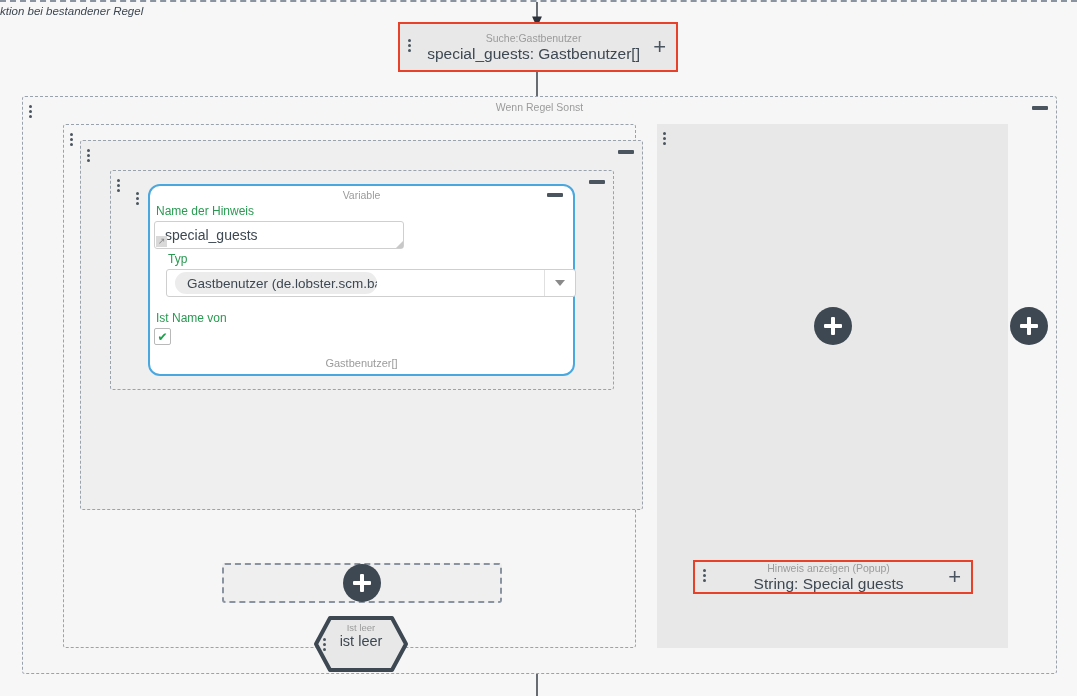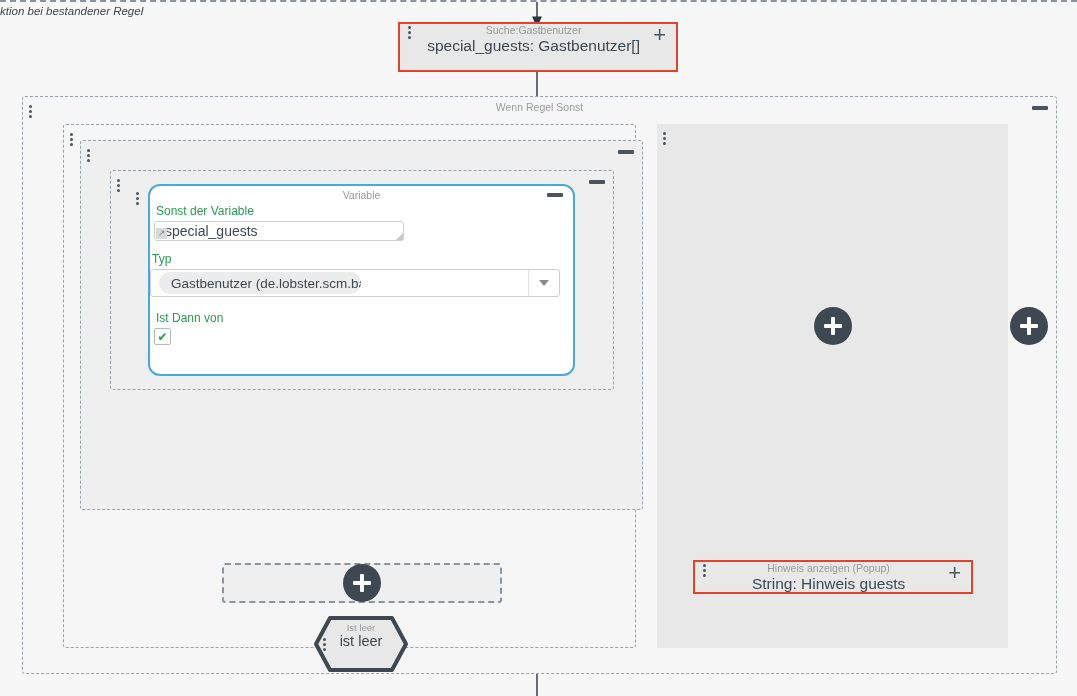--- a/index.html
+++ b/index.html
@@ -28,21 +28,21 @@
     white-space:nowrap;
   }
 
   
   #wires{position:absolute;left:0;top:0;width:1077px;height:696px;pointer-events:none;}
 
   
   .node{
     background:#e8e8e8;
     border:2px solid #e8412a;
-    display:flex;align-items:flex-start;
+    display:flex;align-items:center;
     box-sizing:border-box;
   }
   .node .grip{flex:0 0 auto;padding:0 6px 0 8px;}
   .node .node-body{flex:1 1 auto;text-align:center;line-height:1.15;}
   .node .node-sub{font-size:10.5px;color:#9b9b9b;display:block;}
   .node .node-title{font-size:15.5px;color:#3d4852;display:block;margin-top:1px;}
   .node .plus-lite{
     flex:0 0 auto;font-size:22px;color:#4a5560;font-weight:400;
     padding:0 10px 0 4px;line-height:1;cursor:pointer;
   }
@@ -85,21 +85,21 @@
   }
   .vcard .cont-label{color:#9b9b9b;top:3px;}
   .vcard .minus-btn{background:#4a5560;}
   .vcard .foot-label{
     position:absolute;left:0;right:0;bottom:5px;text-align:center;
     font-size:11px;color:#9b9b9b;
   }
 
   .field-label{font-size:12px;color:#2a9a52;margin:0 0 3px 2px;}
   .txtinput{
-    width:250px;height:20px;box-sizing:border-box;
+    width:250px;height:28px;box-sizing:border-box;
     border:1px solid #cfcfcf;border-radius:3px;background:#fff;
     font-size:14px;color:#3d4852;padding:3px 6px 3px 10px;
     font-family:"Liberation Sans", sans-serif;
     position:relative;
   }
   .txtwrap{position:relative;width:250px;}
   .resize-corner{
     position:absolute;left:2px;bottom:2px;width:11px;height:11px;
     background:#d9d9d9;color:#8a8a8a;font-size:9px;line-height:11px;text-align:center;
   }
@@ -236,48 +236,49 @@
   </div>
 
   <div class="abs vcard" style="left:148px;top:184px;width:427px;height:192px;">
     <span class="cont-grip" style="left:-14px;top:4px;">
       <span class="dots3"><i></i><i></i><i></i></span>
     </span>
     <span class="cont-label">Variable</span>
     <span class="minus-btn" style="top:7px;right:10px;"></span>
 
     <div class="abs" style="left:4px;top:18px;width:420px;">
-      <div class="field-label">Sonst der Variable</div>
+      <div class="field-label">Name der Hinweis</div>
       <div class="txtwrap">
         <input class="txtinput" type="text" value="special_guests" style="">
         <span class="resize-corner">↗</span>
         <span class="resize-corner2"></span>
       </div>
     </div>
 
-    <div class="abs" style="left:0;top:66px;width:420px;">
+    <div class="abs" style="left:16px;top:66px;width:420px;">
       <div class="field-label">Typ</div>
       <div class="selwrap" style="width:410px;">
         <span class="chip">
           <span>Gastbenutzer (de.lobster.scm.base.security.gu…</span>
 
         </span>
         <span class="sel-caret">
           <span class="caret"></span>
         </span>
       </div>
     </div>
 
     <div class="abs" style="left:4px;top:125px;width:420px;">
-      <div class="field-label">Ist Dann von</div>
+      <div class="field-label">Ist Name von</div>
       <div class="chkbox">
         <span>✔</span>
       </div>
     </div>
 
+    <span class="foot-label">Gastbenutzer[]</span>
   </div>
 
   <div class="abs hexwrap" style="left:313px;top:423px;">
     <svg class="hexsvg" width="96" height="58" viewBox="0 0 96 58">
       <polygon points="17,3 79,3 93,29 79,55 17,55 3,29" fill="#e8e8e8" stroke="#3d4852" stroke-width="4" stroke-linejoin="round"></polygon>
     </svg>
     <span class="hex-grip">
       <span class="dots3"><i></i><i></i><i></i></span>
     </span>
     <span class="hex-text">
@@ -298,18 +299,18 @@
   <div class="abs plus-circle" style="left:1010px;top:307px;">
     <span class="pc"></span>
   </div>
 
   <div class="abs node" style="left:693px;top:560px;width:280px;height:34px;">
     <span class="grip">
       <span class="dots3"><i></i><i></i><i></i></span>
     </span>
     <span class="node-body">
       <span class="node-sub">Hinweis anzeigen (Popup)</span>
-      <span class="node-title">String: Hinweis guests</span>
+      <span class="node-title">String: Special guests</span>
     </span>
     <span class="plus-lite">+</span>
   </div>
 
 </div>
 
 </body></html>

